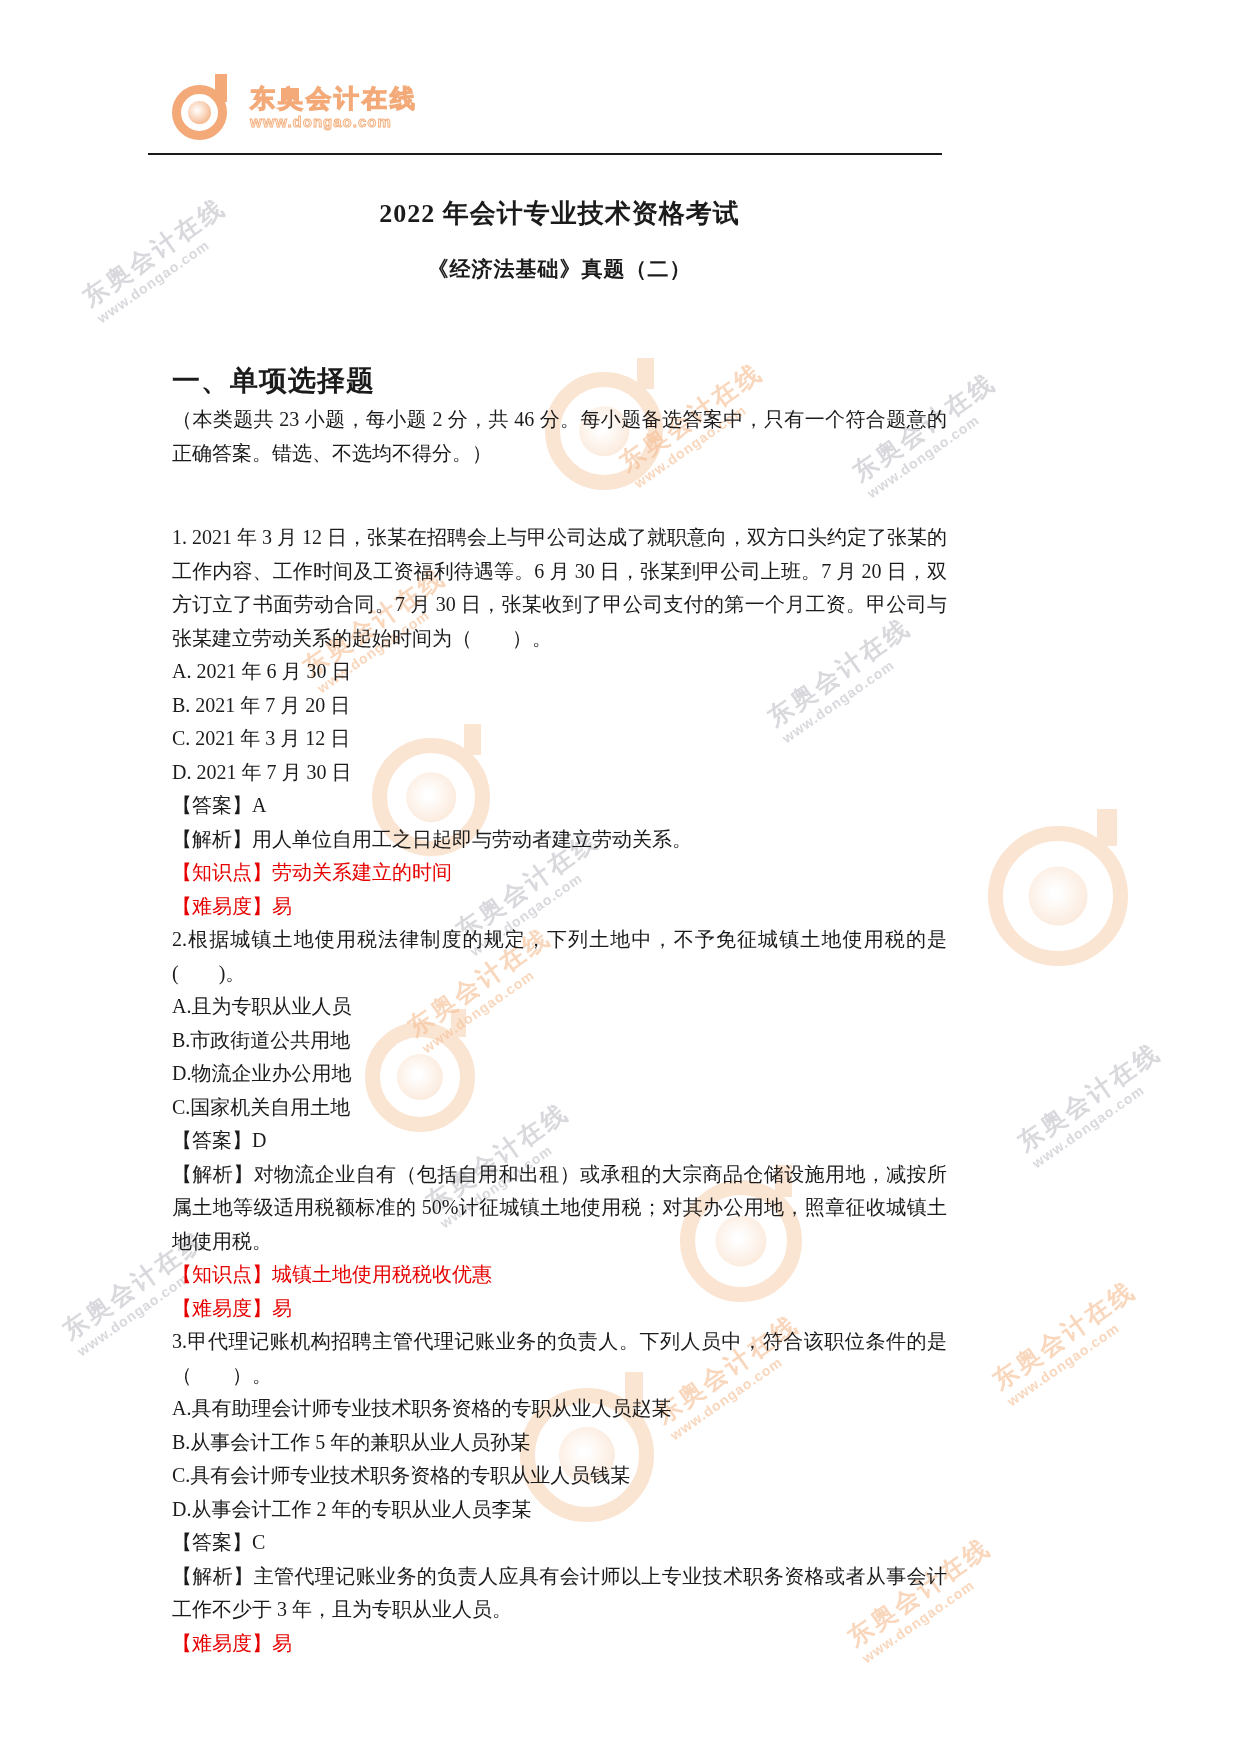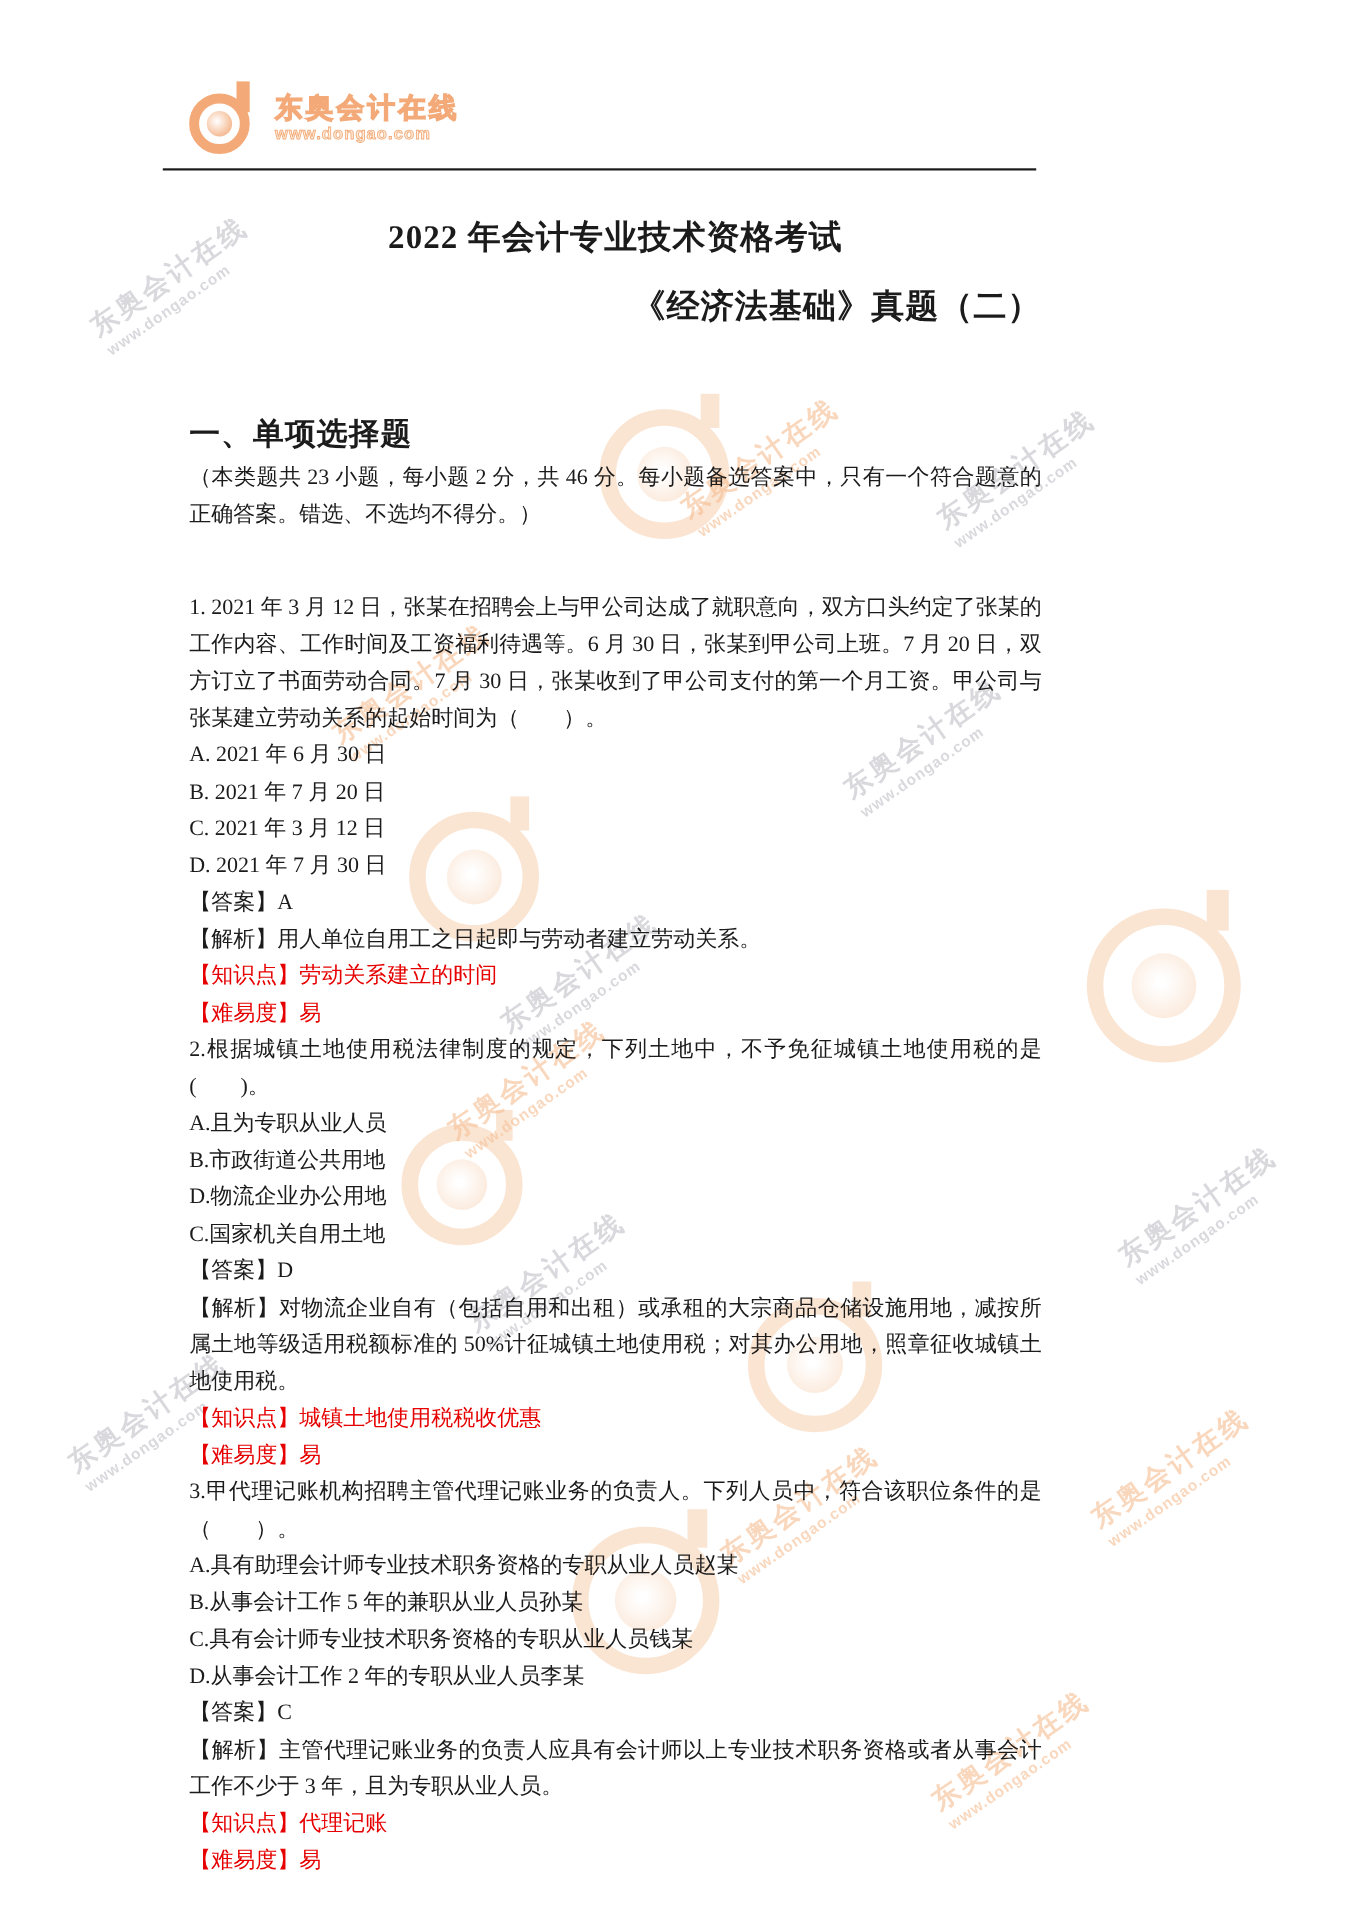--- a/index.html
+++ b/index.html
@@ -37,22 +37,22 @@
   .logo-text { line-height:1.2; }
   .brand-name { font-size:25px; font-weight:bold; letter-spacing:3px;
                 color:#fdeede; -webkit-text-stroke:1.2px #f3aa78;
                 font-family:"Liberation Sans","DejaVu Sans",sans-serif; }
   .brand-url  { font-size:15px; font-weight:bold; letter-spacing:1px;
                 color:#fdeede; -webkit-text-stroke:.8px #f3aa78;
                 font-family:"Liberation Sans","DejaVu Sans",sans-serif; }
   .rule { margin:13px 0 0 148px; width:794px; height:2px; background:#1a1a1a; border:0; }
 
   .main { padding:0 293px 0 172px; }
-  .title1 { margin:44px 0 0; font-size:30px; line-height:1.15; font-weight:bold; text-align:center; letter-spacing:1px; }
-  .title2 { margin:28px 0 0; font-size:30px; line-height:1.15; font-weight:bold; text-align:right; letter-spacing:1px; }
+  .title1 { margin:44px 0 0; font-size:26px; line-height:1.15; font-weight:bold; text-align:center; letter-spacing:1px; }
+  .title2 { margin:28px 0 0; font-size:21px; line-height:1.15; font-weight:bold; text-align:center; letter-spacing:1px; }
   .sec-heading { margin:84px 0 0; font-size:28px; line-height:1.15; font-weight:bold; letter-spacing:1px; }
 
   .bodyline { margin:0; font-size:20px; line-height:33.5px; text-align:justify; }
   .intro { margin-top:6px; }
   .q-first { margin-top:51px; }
   .red { color:#e60000; }
 </style>
 </head>
 <body>
 
@@ -191,18 +191,17 @@
       </section>
 
       <section>
         <p class="bodyline">3.甲代理记账机构招聘主管代理记账业务的负责人。下列人员中，符合该职位条件的是（　　）。</p>
         <p class="bodyline">A.具有助理会计师专业技术职务资格的专职从业人员赵某</p>
         <p class="bodyline">B.从事会计工作 5 年的兼职从业人员孙某</p>
         <p class="bodyline">C.具有会计师专业技术职务资格的专职从业人员钱某</p>
         <p class="bodyline">D.从事会计工作 2 年的专职从业人员李某</p>
         <p class="bodyline"><span>【答案】</span><span>C</span></p>
         <p class="bodyline"><span>【解析】</span><span>主管代理记账业务的负责人应具有会计师以上专业技术职务资格或者从事会计工作不少于 3 年，且为专职从业人员。</span></p>
-        <p class="bodyline red"><span>【知识点】</span><span>代理记账</span></p>
         <p class="bodyline red"><span>【难易度】</span><span>易</span></p>
       </section>
     </main>
   </div>
 </div>
 
 </body></html>

